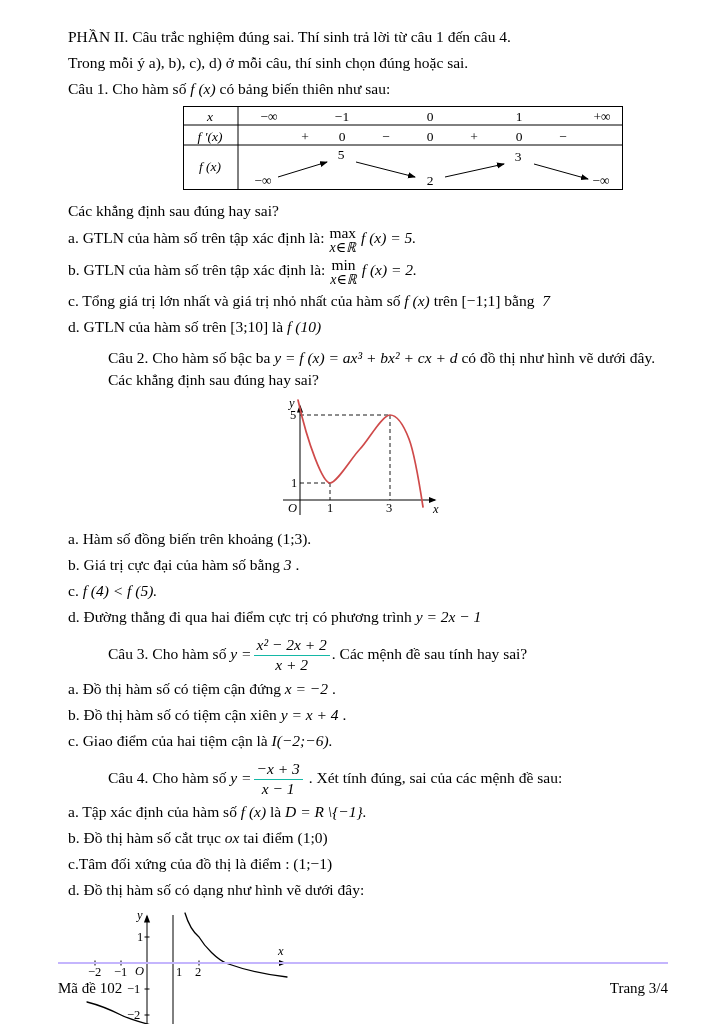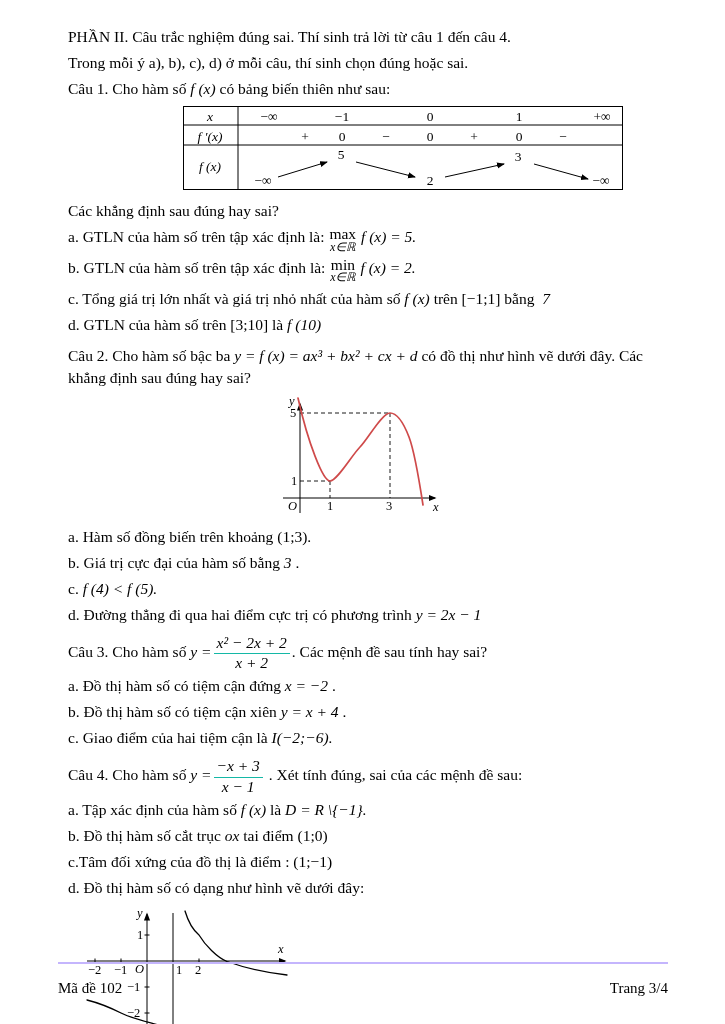--- a/index.html
+++ b/index.html
@@ -4,26 +4,26 @@
 <style>
   *{box-sizing:border-box;}
   html,body{margin:0;padding:0;}
   body{
     width:725px;height:1024px;background:#ffffff;color:#000;
     font-family:"Liberation Serif","DejaVu Serif",serif;
     font-size:15.5px;position:relative;overflow:hidden;
   }
   .content{padding:26px 58px 0 68px;line-height:1.42;}
   p{margin:0 0 4px;}
-  .qt{margin-top:9px;}
+  .qt{margin-top:9px;margin-left:40px;}
   b{font-weight:normal;}
   .math{font-style:italic;}
   .limop{display:inline-block;text-align:center;line-height:.95;vertical-align:-0.55em;margin:0 1px;}
   .limop .op{display:block;}
-  .limop .sub{display:block;font-size:12px;font-style:italic;font-family:Liberation Serif, serif;}
+  .limop .sub{display:block;font-size:14px;font-style:italic;}
   .frac{display:inline-block;text-align:center;vertical-align:middle;line-height:1.05;font-style:italic;margin:0 2px;}
   .frac .num{display:block;padding:0 3px 2px;border-bottom:1px solid #14b8a6;}
   .frac .den{display:block;padding:1px 3px 0;}
   .sqrt{white-space:nowrap;}
   .sqrt-arg{border-top:1.2px solid #000;}
   .bbt-wrap{margin:6px 0 4px 115px;}
   .g1-wrap{margin:2px 0 2px 207px;}
   .g2-wrap{margin:6px 0 0 13px;}
   svg text{font-family:"Liberation Serif","DejaVu Serif",serif;fill:#000;}
   .bbt text{font-size:13.5px;}

